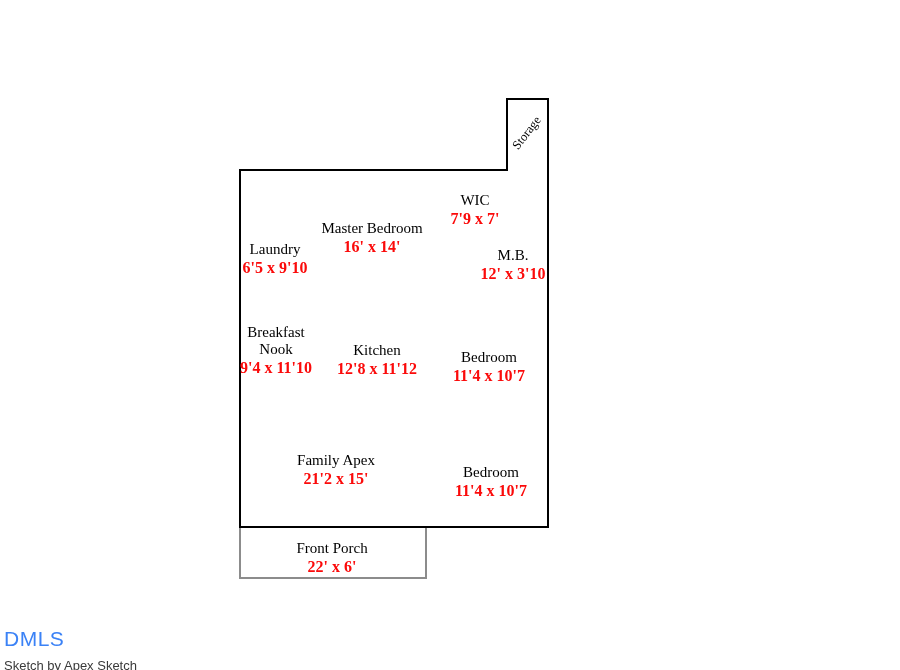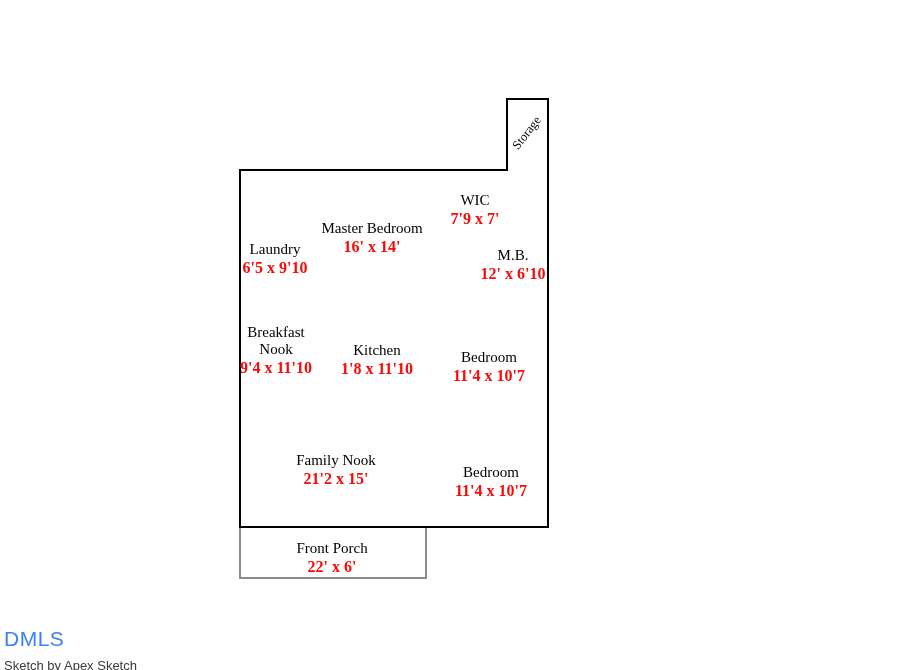--- a/index.html
+++ b/index.html
@@ -149,41 +149,41 @@
     <span class="dims">6'5 x 9'10</span>
   </div>
 
   <div class="room" style="left:372px; top:220px;">
     <span class="name">Master Bedroom</span>
     <span class="dims">16' x 14'</span>
   </div>
 
   <div class="room" style="left:513px; top:247px;text-align:center;">
     <span class="name">M.B.</span>
-    <span class="dims">12' x 6'10</span>
+    <span class="dims">12' x 3'10</span>
   </div>
 
   <div class="room two-line" style="left:276px; top:324px;">
     <span class="name">Breakfast
 Nook</span>
     <span class="dims">9'4 x 11'10</span>
   </div>
 
   <div class="room" style="left:377px; top:342px;">
     <span class="name">Kitchen</span>
-    <span class="dims">1'8 x 11'10</span>
+    <span class="dims">12'8 x 11'12</span>
   </div>
 
   <div class="room" style="left:489px; top:349px;">
     <span class="name">Bedroom</span>
     <span class="dims">11'4 x 10'7</span>
   </div>
 
   <div class="room" style="left:336px; top:452px;">
-    <span class="name">Family Nook</span>
+    <span class="name">Family Apex</span>
     <span class="dims">21'2 x 15'</span>
   </div>
 
   <div class="room" style="left:491px; top:464px;">
     <span class="name">Bedroom</span>
     <span class="dims">11'4 x 10'7</span>
   </div>
 
   <div class="room" style="left:332px; top:540px;">
     <span class="name">Front Porch</span>

